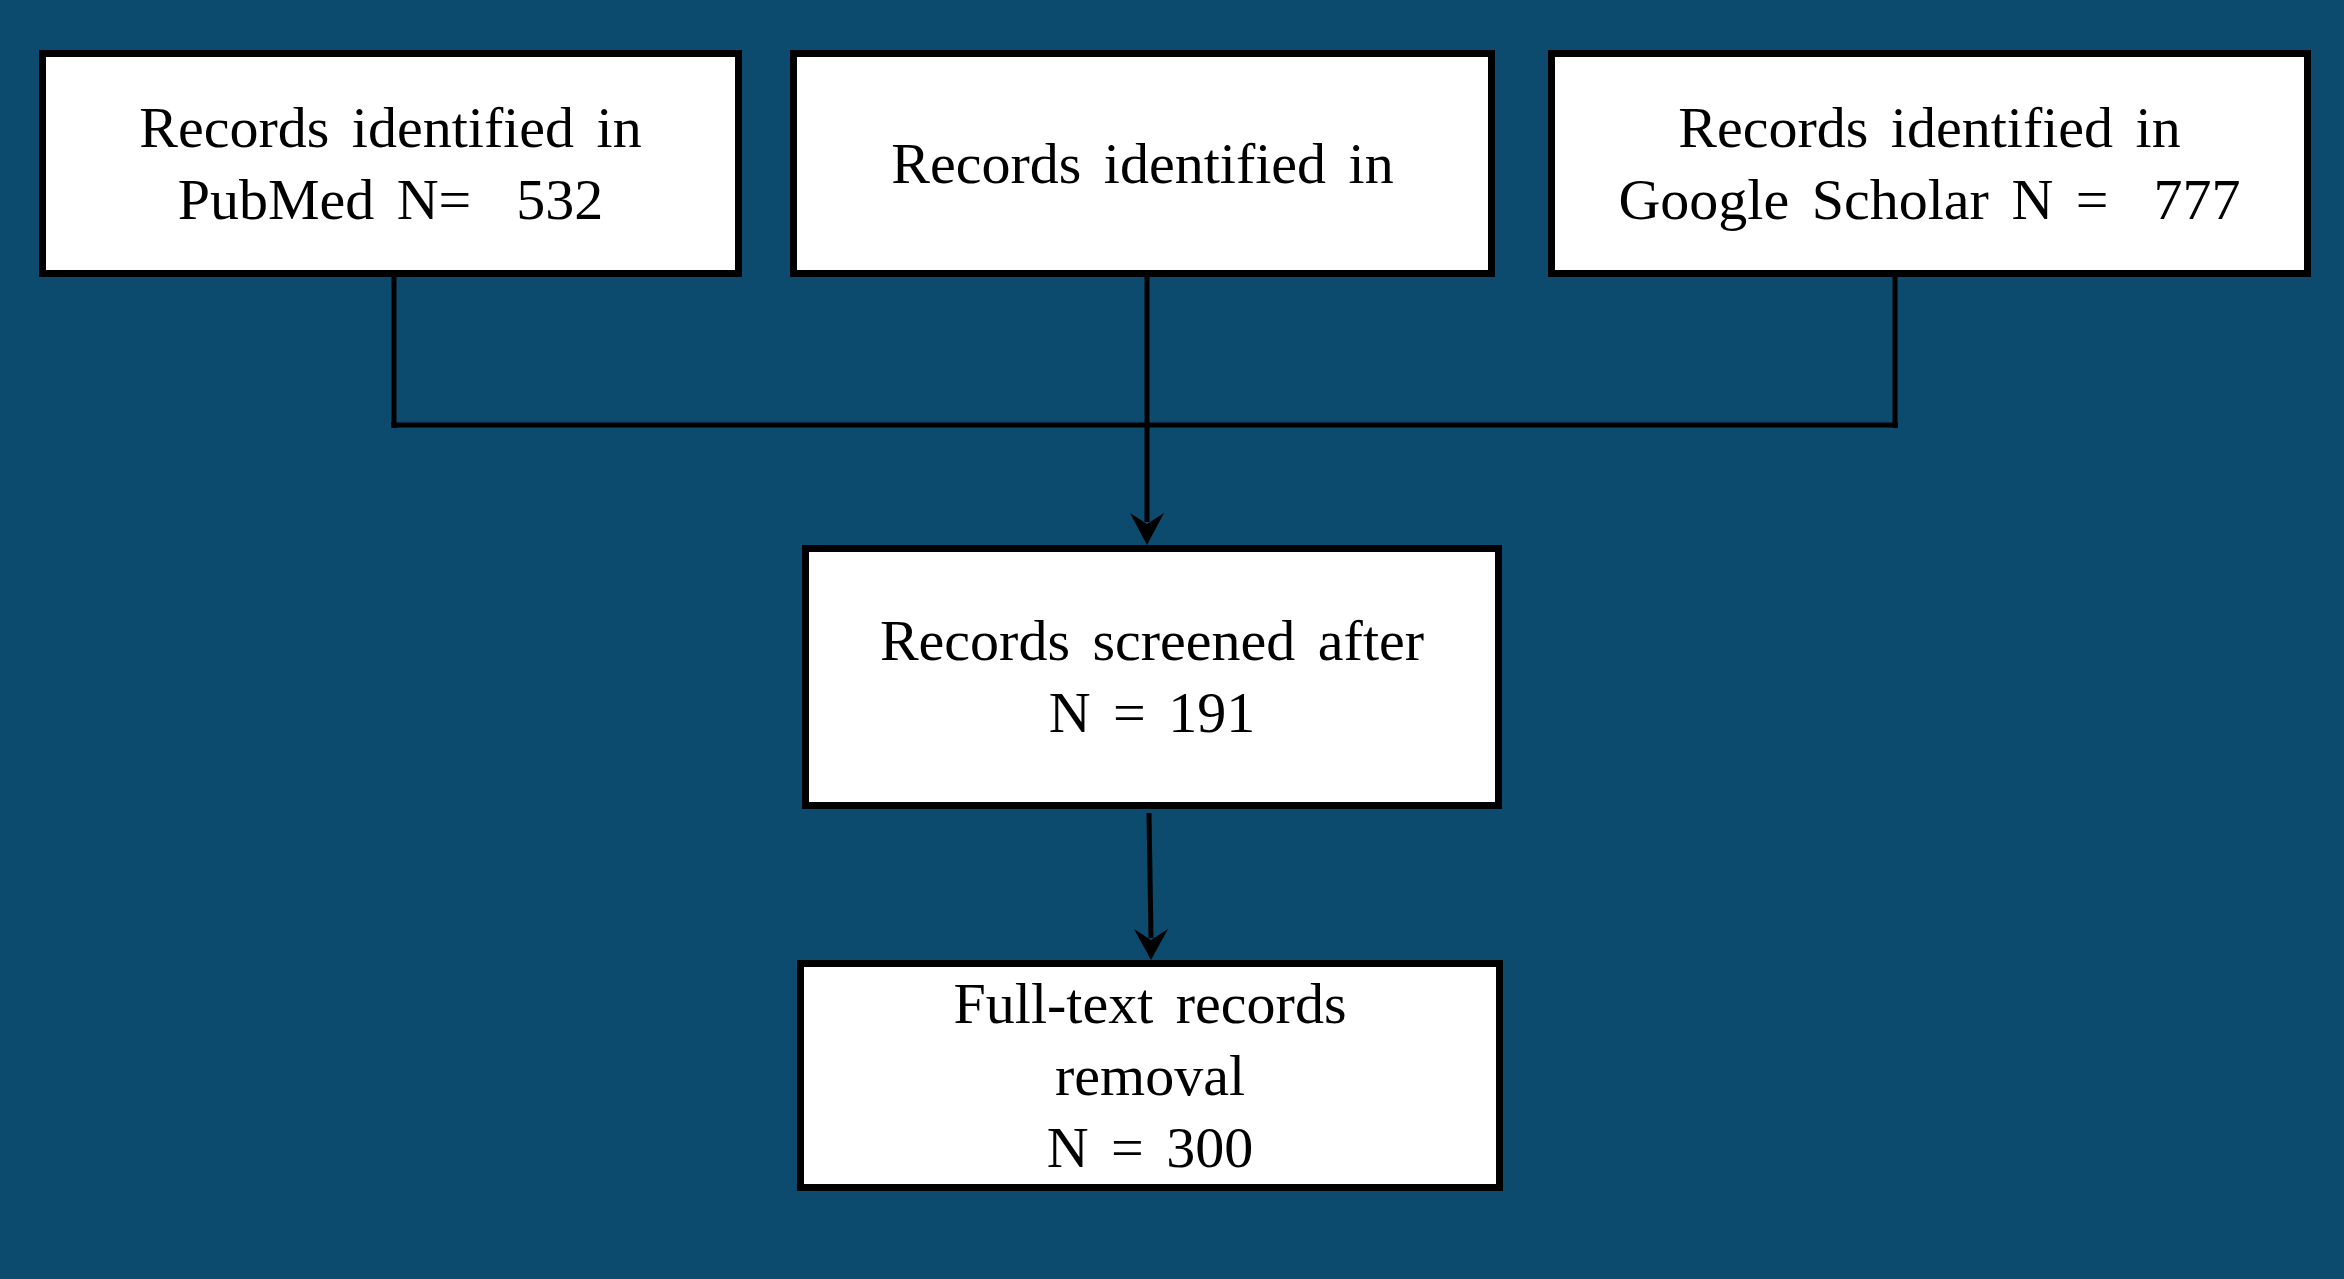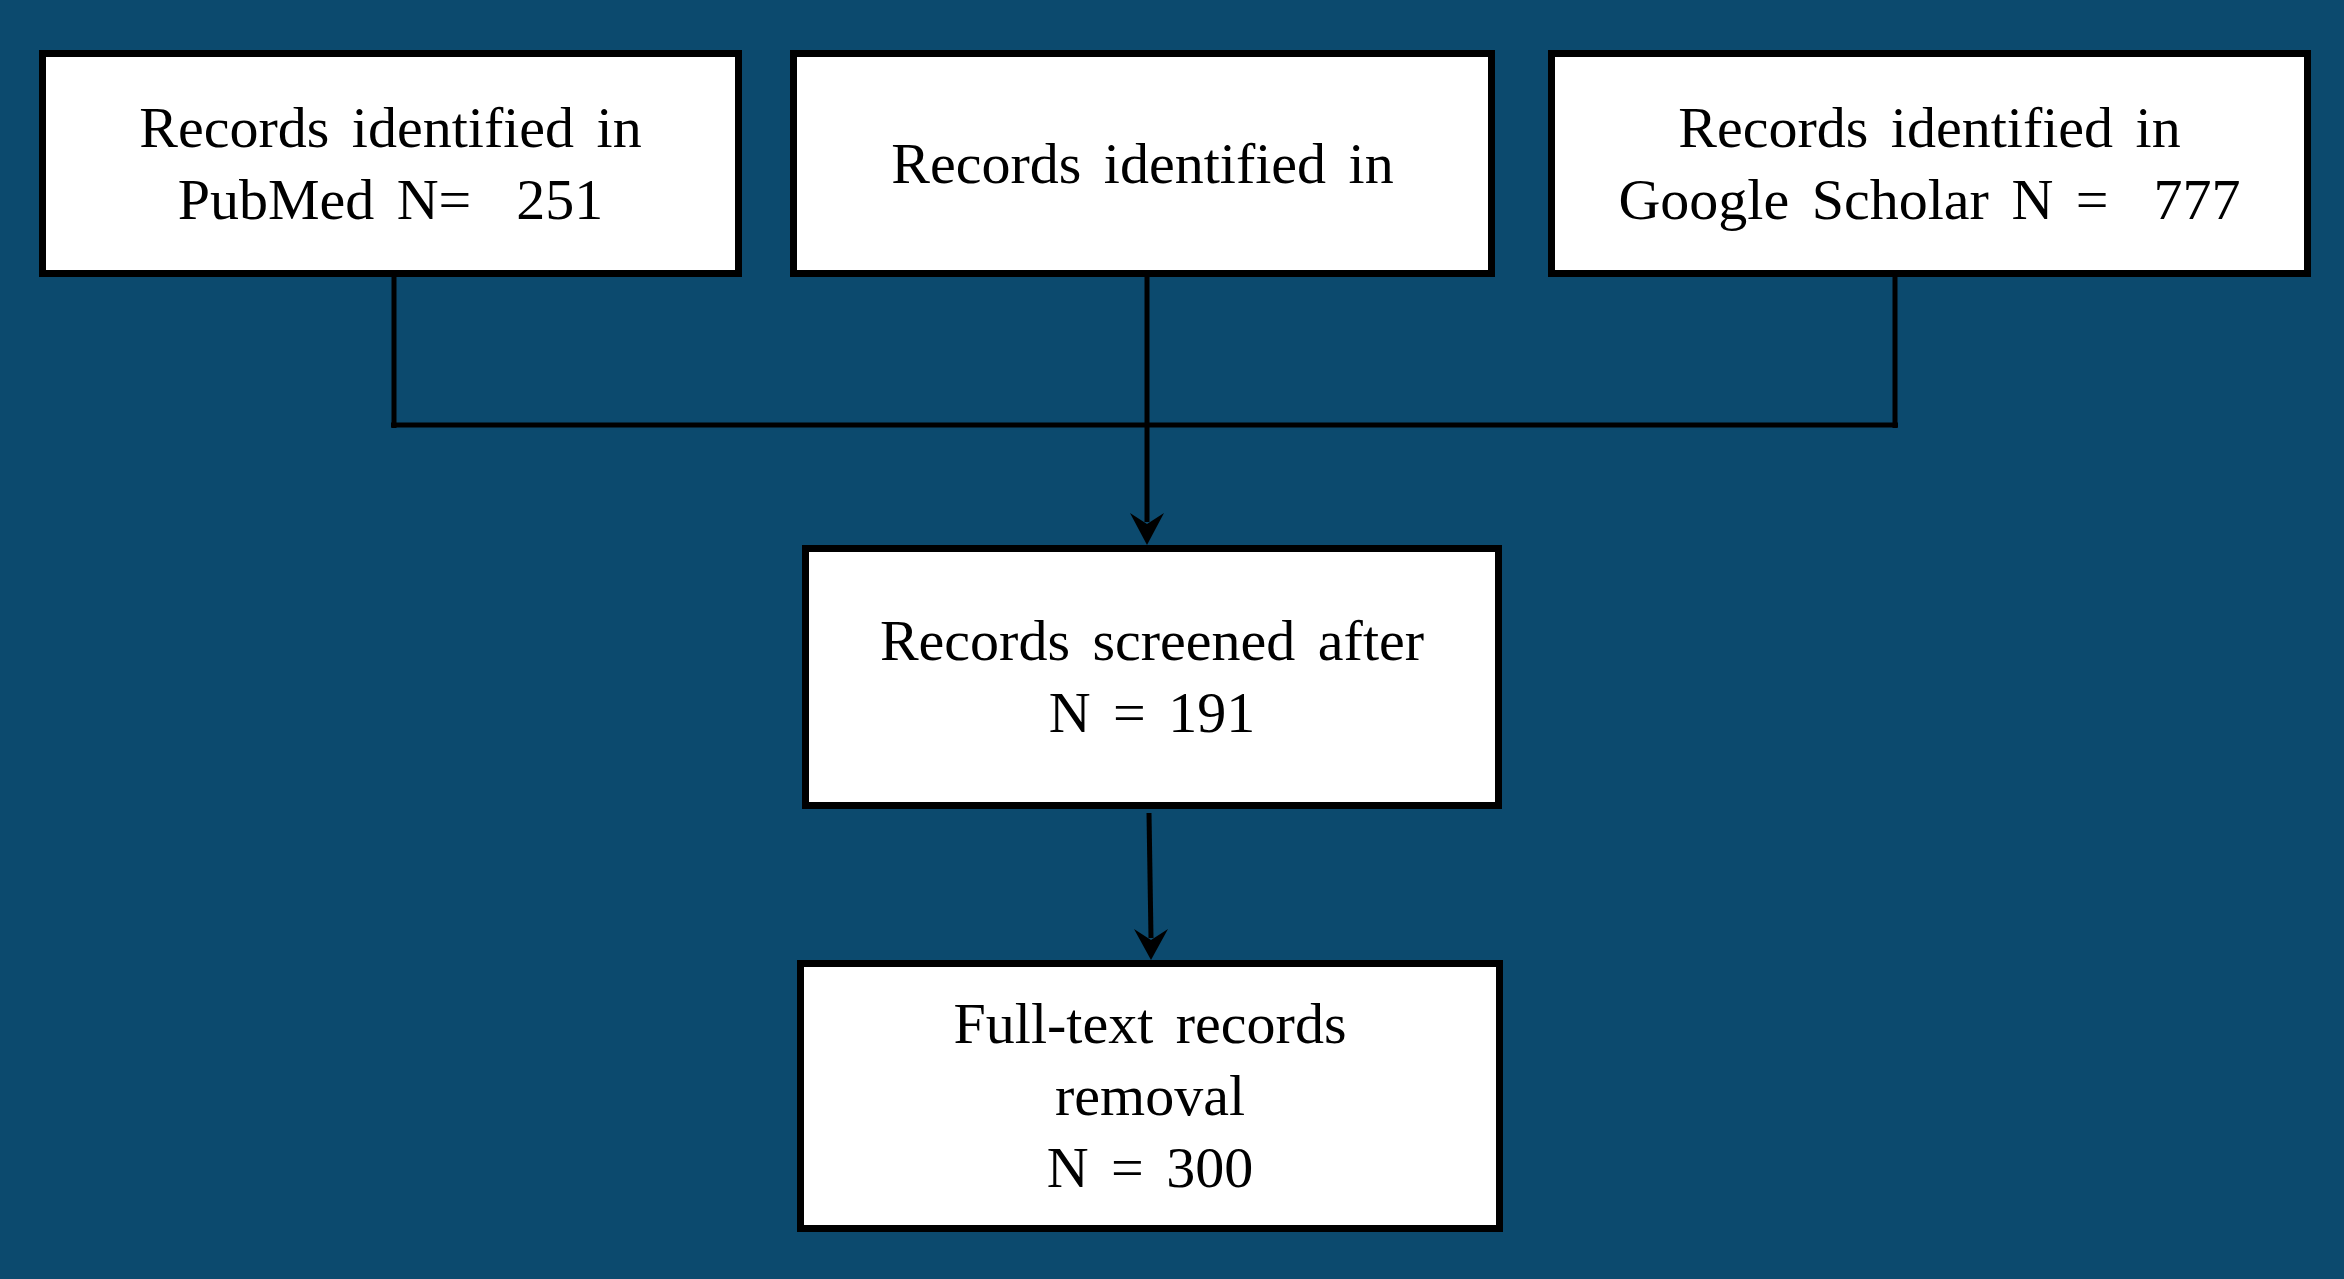--- a/index.html
+++ b/index.html
@@ -40,21 +40,21 @@
     white-space: pre;
     word-spacing: 8px;
     letter-spacing: 0px;
   }
   
   .box-pubmed   { left: 39px;   top: 50px;  width: 703px; height: 227px; }
   .box-scopus   { left: 790px;  top: 50px;  width: 705px; height: 227px; }
   .box-gscholar { left: 1548px; top: 50px;  width: 763px; height: 227px; }
   
   .box-screened { left: 802px;  top: 545px; width: 700px; height: 264px; }
-  .box-fulltext { left: 797px;  top: 960px; width: 706px; height: 272px; }
+  .box-fulltext { left: 797px;  top: 960px; width: 706px; height: 231px; }
 </style>
 </head>
 <body>
 
 <div class="canvas">
 
   <svg class="connectors" viewBox="0 0 2344 1279" xmlns="http://www.w3.org/2000/svg">
 
     <line x1="394" y1="274" x2="394" y2="428" stroke="#000000" stroke-width="5"></line>
 
@@ -64,21 +64,21 @@
 
     <line x1="1147" y1="274" x2="1147" y2="522" stroke="#000000" stroke-width="5"></line>
     <polygon points="1130,513 1147,545 1164,513 1147,524" fill="#000000"></polygon>
 
     <line x1="1149" y1="813" x2="1151" y2="938" stroke="#000000" stroke-width="5"></line>
     <polygon points="1134,929 1151,960 1168,929 1151,940" fill="#000000"></polygon>
   </svg>
 
   <div class="flowbox box-pubmed">
     <div class="line">Records identified in</div>
-    <div class="line">PubMed N=  251</div>
+    <div class="line">PubMed N=  532</div>
   </div>
 
   <div class="flowbox box-scopus">
     <div class="line">Records identified in</div>
   </div>
 
   <div class="flowbox box-gscholar">
     <div class="line">Records identified in</div>
     <div class="line">Google Scholar N =  777</div>
   </div>

